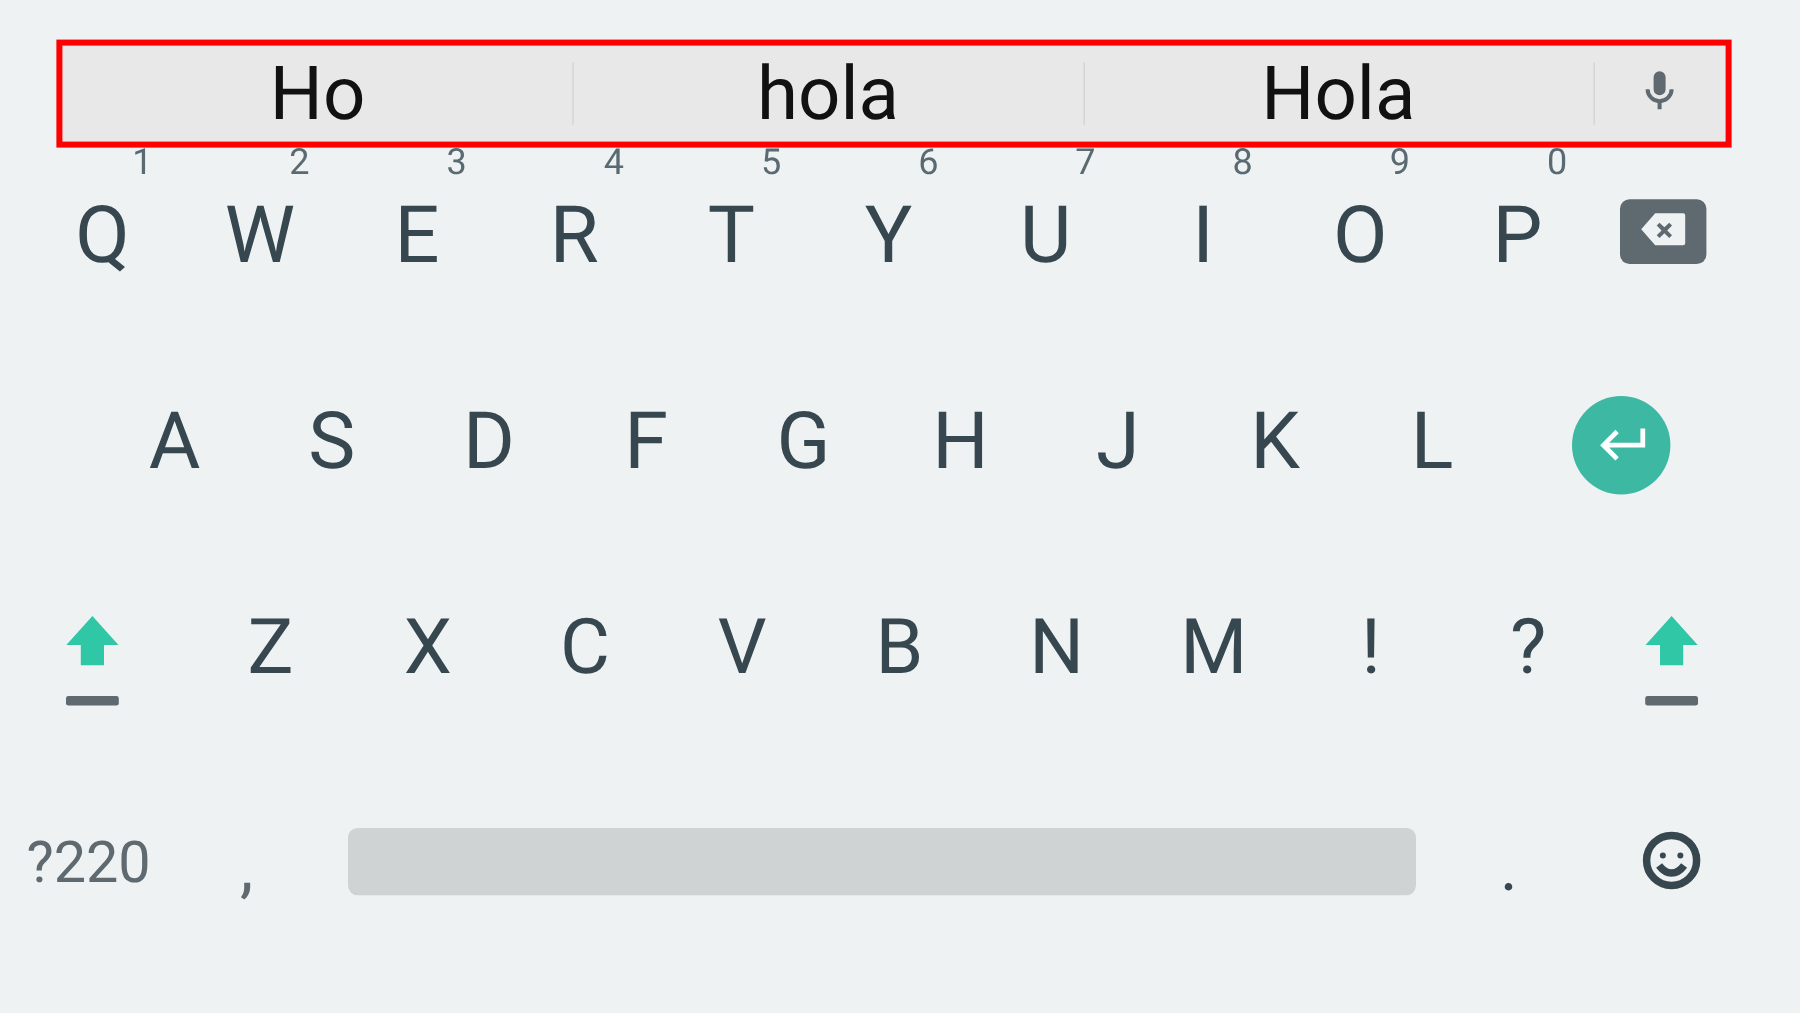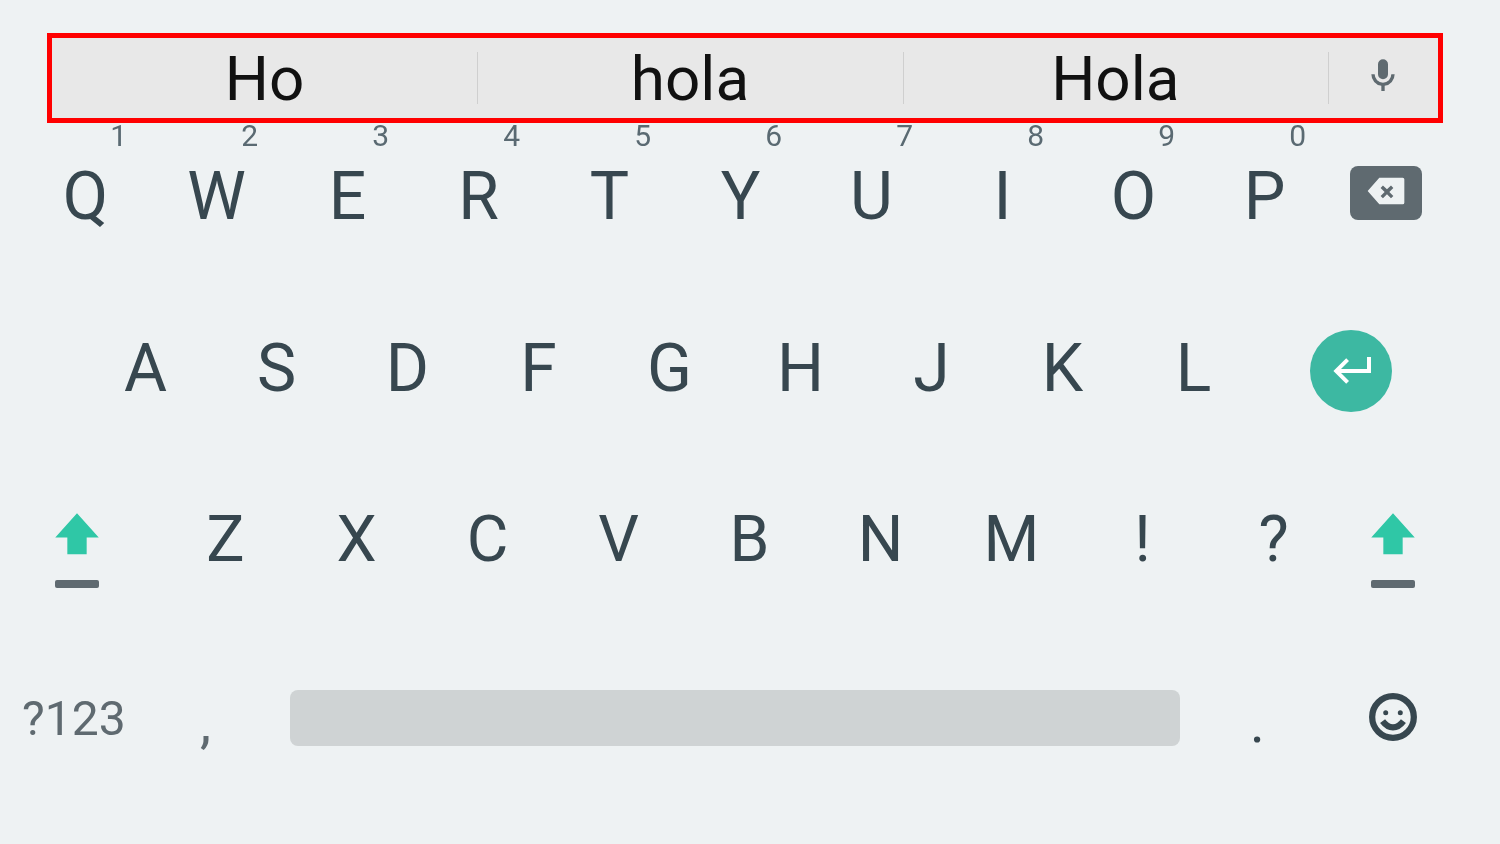--- a/index.html
+++ b/index.html
@@ -288,21 +288,21 @@
 <div class="r3key" style="left:1077px">!</div>
 <div class="r3key" style="left:1208px">?</div>
 <div class="shift" style="left:1348px">
   <span><svg viewBox="0 0 24 24">
         <path d="M12 3 3 13h5v7h8v-7h5z"></path>
       </svg></span>
   <span class="underline"></span>
 </div>
 
 <div class="row4">
-  <div class="sym-toggle">?123</div>
+  <div class="sym-toggle">?220</div>
   <div class="comma">,</div>
   <div class="spacebar"></div>
   <div class="period">.</div>
   <div class="emoji">
     <span>
       <svg viewBox="0 0 24 24">
           <circle cx="12" cy="12" r="10"></circle>
           <circle cx="8.5" cy="10" r="1.2" fill="#37474f" stroke="none"></circle>
           <circle cx="15.5" cy="10" r="1.2" fill="#37474f" stroke="none"></circle>
           <path d="M7 14c1.5 2 3 3 5 3s3.5-1 5-3"></path>

